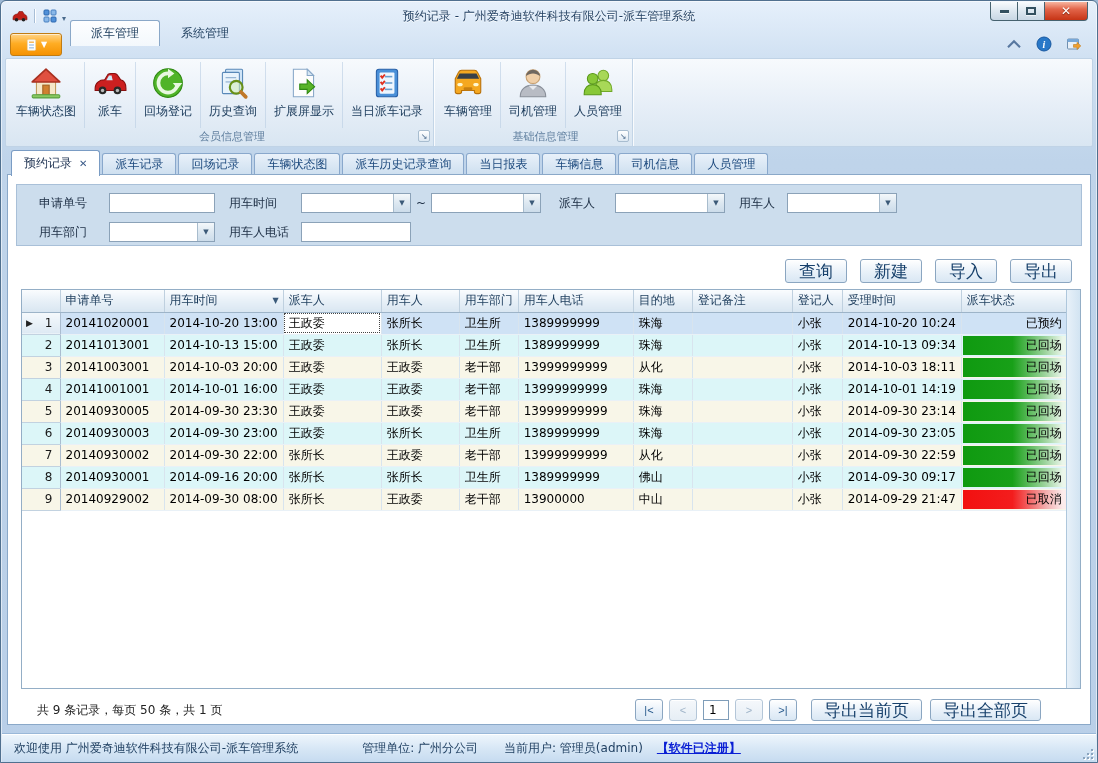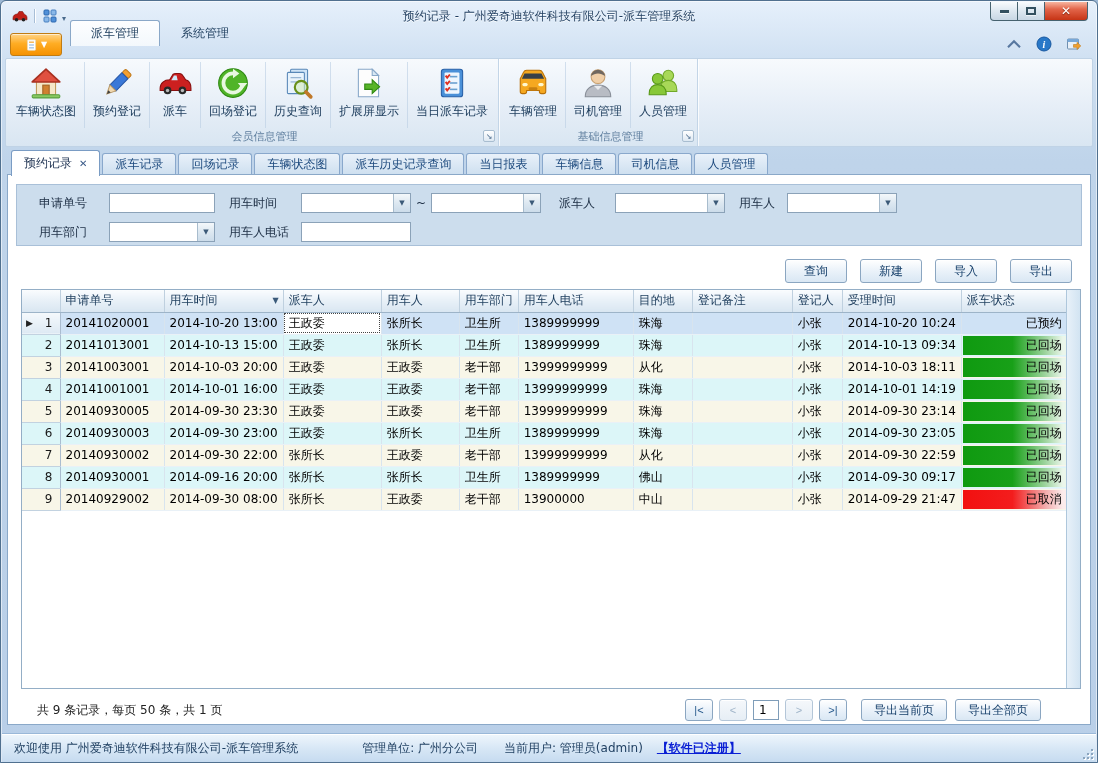--- a/index.html
+++ b/index.html
@@ -59,21 +59,21 @@
   .flabel { color:#203248; white-space:nowrap; }
   .ml22 { margin-left:22px; } .w70 { width:70px; } .w72 { width:72px; margin-left:14px; } .w56 { width:56px; margin-left:18px; } .w48 { width:48px; margin-left:14px; }
   .ftext { width:106px; height:20px; border:1px solid #8ba2b8; background:#fff; font-size:12px; padding:0 3px; font-family:"DejaVu Sans",sans-serif; }
   .combo { display:inline-flex; width:110px; height:20px; border:1px solid #8ba2b8; background:#fff; }
   .combo .combo-val { flex:1; }
   .combo .combo-arrow { width:17px; display:flex; align-items:center; justify-content:center; font-size:7px; color:#3c5a78; background:linear-gradient(#f4f8fb,#dde8f1 50%,#ccdcea); border-left:1px solid #a8bccd; }
   .tilde { margin:0 5px; color:#203248; }
 
   
   #action-row { position:absolute; top:84px; right:18px; display:flex; gap:13px; }
-  .btn { height:24px; min-width:62px; padding:0 12px; border:1px solid #8ba6c1; border-radius:3px; background:linear-gradient(#ffffff,#ecf3fa 45%,#d9e7f4); color:#17406b; font-size:12px; display:inline-flex; align-items:center; justify-content:center; box-shadow:inset 0 1px 0 #fff; }
+  .btn { height:24px; min-width:62px; padding:0 12px; border:1px solid #8ba6c1; border-radius:3px; background:linear-gradient(#ffffff,#ecf3fa 45%,#d9e7f4); color:#17406b; font-size:17px; display:inline-flex; align-items:center; justify-content:center; box-shadow:inset 0 1px 0 #fff; }
 
   
   #grid-wrap { position:absolute; top:114px; left:13px; right:9px; height:400px; border:1px solid #94aec6; background:#fff; overflow:hidden; }
   #grid-scroll { position:absolute; top:0; right:0; bottom:0; width:14px; background:linear-gradient(90deg,#e8f1f9,#d2e4f2); border-left:1px solid #aec7dc; }
   table.grid { border-collapse:collapse; table-layout:fixed; }
   .grid th { height:22px; font-weight:normal; text-align:left; padding:0 5px; color:#1c3c5c; background:linear-gradient(#fafcfe,#e9f1f8 45%,#d9e6f1); border-right:1px solid #bfd0df; border-bottom:1px solid #9db4c8; white-space:nowrap; overflow:hidden; position:relative; }
   .grid th .sort { position:absolute; right:4px; top:6px; font-size:8px; color:#3a5a7a; }
   .grid td { height:21px; padding:0 5px; border-right:1px solid #d8e4ee; border-bottom:1px solid #e9f1f7; white-space:nowrap; overflow:hidden; color:#000; }
   tr.odd td { background:#f8f6e8; }
   tr.even td { background:#dcf6f8; }
@@ -194,33 +194,20 @@
                   <polygon points="16,3 29,15 3,15" fill="#e05040" stroke="#a83020" stroke-width="1.5" stroke-linejoin="round"></polygon>
                   <rect x="13" y="18" width="6" height="9" fill="#d08030" stroke="#a06020"></rect>
                   <rect x="3" y="27" width="26" height="3" rx="1" fill="#88c860" stroke="#58a040"></rect>
                 </svg>
               </span>
               <span class="rbtn-label">车辆状态图</span>
             </div>
             <div class="rbtn">
               <span class="icon i32">
                 <svg viewBox="0 0 32 32">
-                  <g transform="rotate(45 16 16)">
-                    <rect x="12.5" y="1" width="8" height="5" rx="1.5" fill="#f5a030" stroke="#c07818"></rect>
-                    <rect x="12.5" y="6" width="8" height="16" fill="#3a78d8" stroke="#2858a8"></rect>
-                    <polygon points="12.5,22 20.5,22 16.5,30" fill="#f0d8b0" stroke="#b89868"></polygon>
-                    <polygon points="15,26.5 18,26.5 16.5,30" fill="#404040"></polygon>
-                  </g>
-                </svg>
-              </span>
-              <span class="rbtn-label">预约登记</span>
-            </div>
-            <div class="rbtn">
-              <span class="icon i32">
-                <svg viewBox="0 0 32 32">
                   <path d="M2 21 c0 -5 4 -8 9 -8 l3 -5 c1 -1 2 -1 3 -1 h3 c2 0 3 1 4 3 l2 3 c4 1 5 4 5 8 v2 h-29 z" fill="#cc2020" stroke="#881010"></path>
                   <path d="M15 9 l-2.5 4.5 h6 l-1 -4.5 z" fill="#cfe8f8"></path>
                   <circle cx="9" cy="23" r="3.6" fill="#282828"></circle>
                   <circle cx="9" cy="23" r="1.6" fill="#b8b8b8"></circle>
                   <circle cx="23" cy="23" r="3.6" fill="#282828"></circle>
                   <circle cx="23" cy="23" r="1.6" fill="#b8b8b8"></circle>
                 </svg>
               </span>
               <span class="rbtn-label">派车</span>
             </div>

